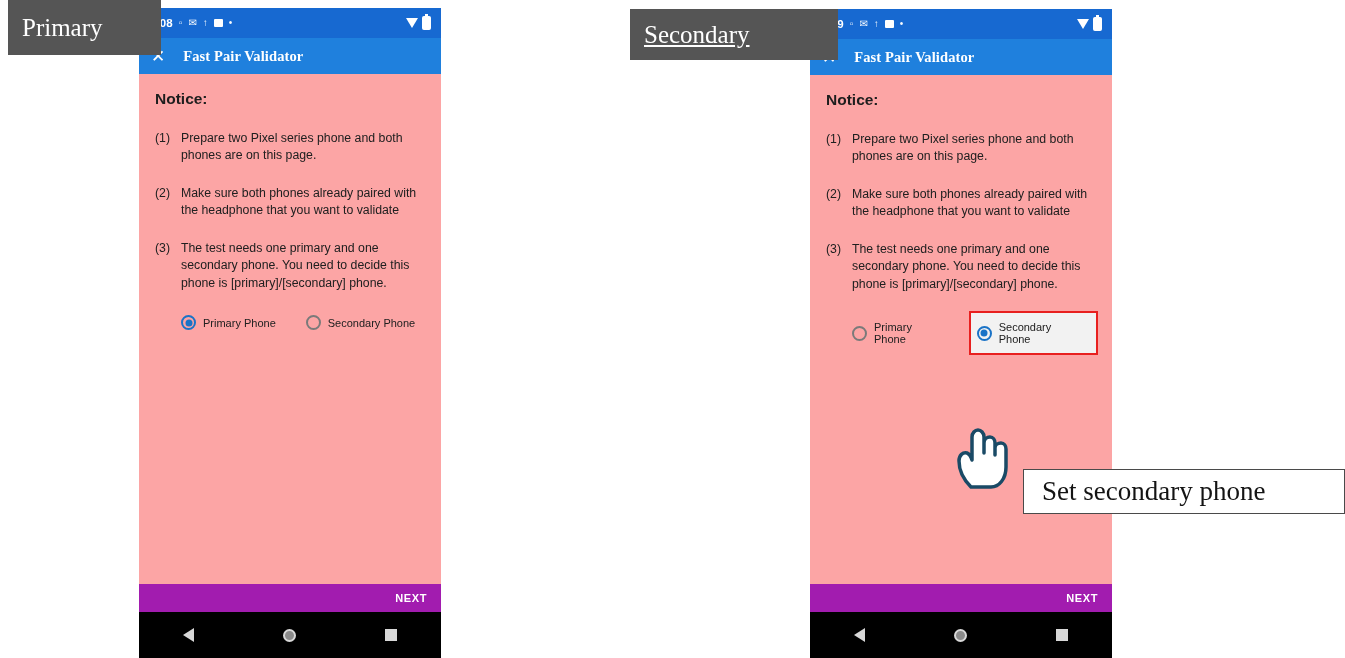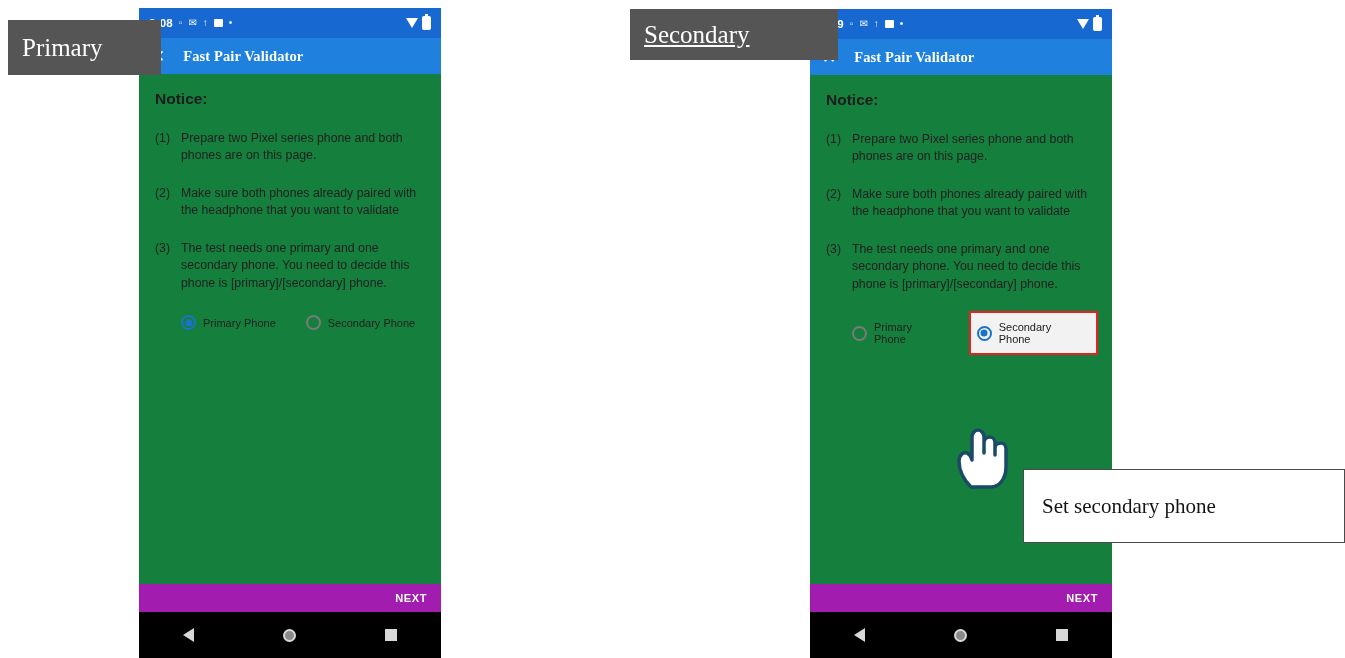--- a/index.html
+++ b/index.html
@@ -97,21 +97,21 @@
   }
   .app-bar .title {
     font-size: 14.5px;
     font-weight: bold;
     letter-spacing: 0.1px;
   }
 
   
   .content {
     flex: 1;
-    background: #15803d;
+    background: #fca5a5;
     padding: 16px 16px 0 16px;
     position: relative;
     overflow: hidden;
   }
   .notice-head {
     font-size: 15.5px;
     font-weight: bold;
     color: #1d1d1d;
     margin-bottom: 22px;
   }
@@ -218,35 +218,35 @@
   .tag {
     position: absolute;
     background: #555555;
     color: #ffffff;
     font-size: 25px;
     font-family: "Liberation Serif", serif;
     display: flex;
     align-items: center;
     padding: 0 14px;
   }
-  .tag.primary-tag { left: 8px; top: 20px; width: 125px; height: 55px; }
+  .tag.primary-tag { left: 8px; top: 0; width: 125px; height: 55px; }
   .tag.secondary-tag { left: 630px; top: 9px; width: 180px; height: 51px; text-decoration: underline; }
 
   .callout {
     position: absolute;
     left: 1023px;
     top: 469px;
     width: 322px;
-    height: 74px;
+    height: 45px;
     background: #ffffff;
     border: 1.5px solid #4a4a4a;
     display: flex;
     align-items: center;
     padding-left: 18px;
-    font-size: 21px;
+    font-size: 27px;
     font-family: "Liberation Serif", serif;
     color: #141414;
     box-sizing: border-box;
   }
 
   
   .hand {
     position: absolute;
     left: 941px;
     top: 415px;

